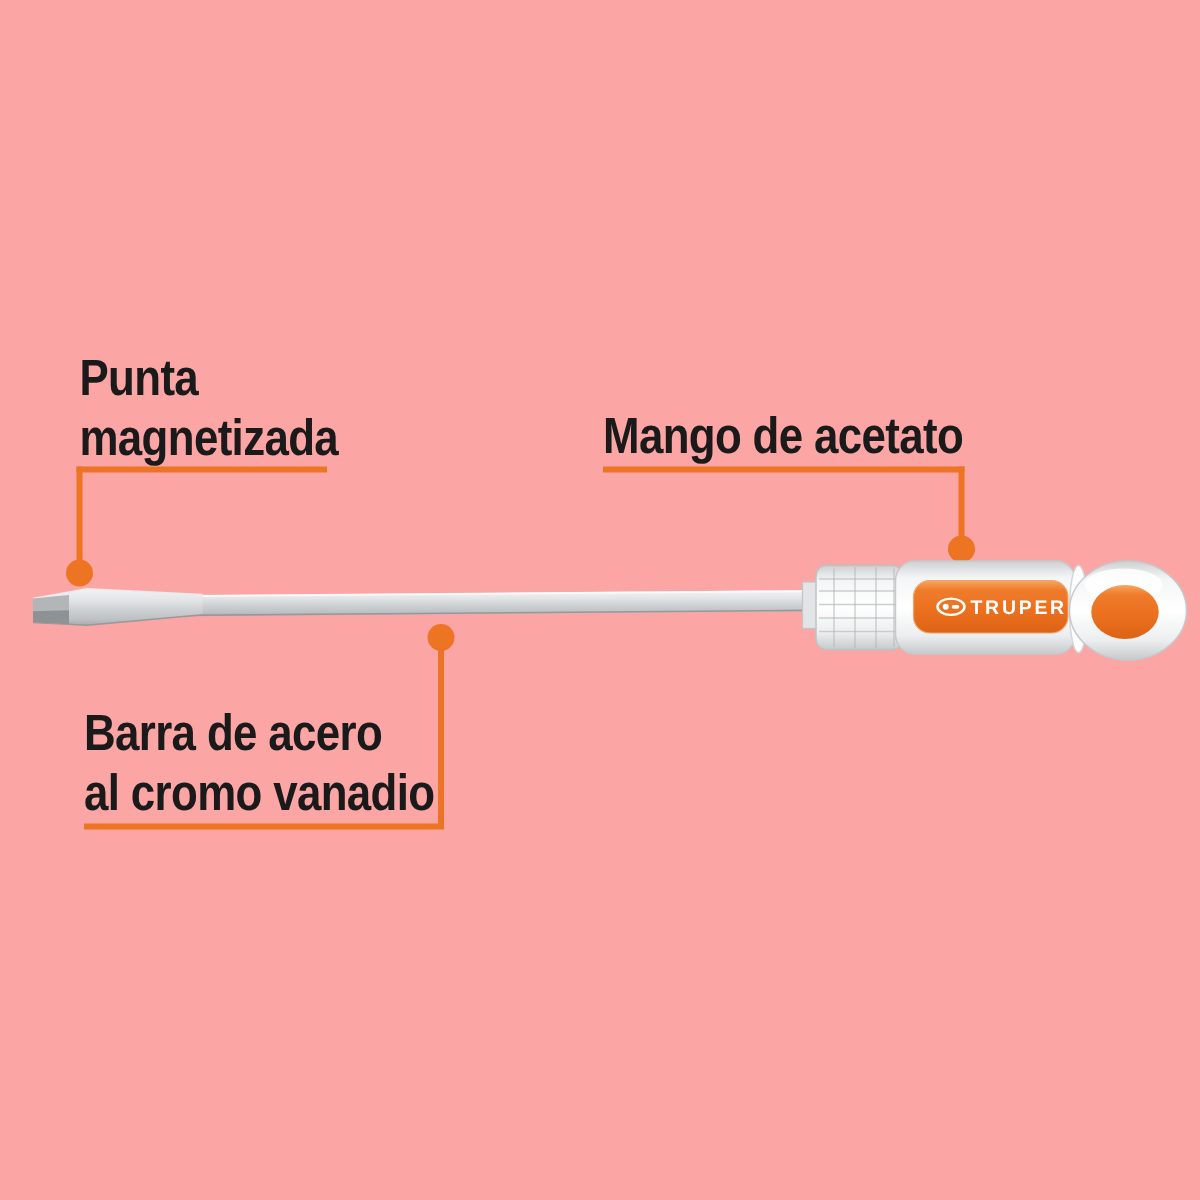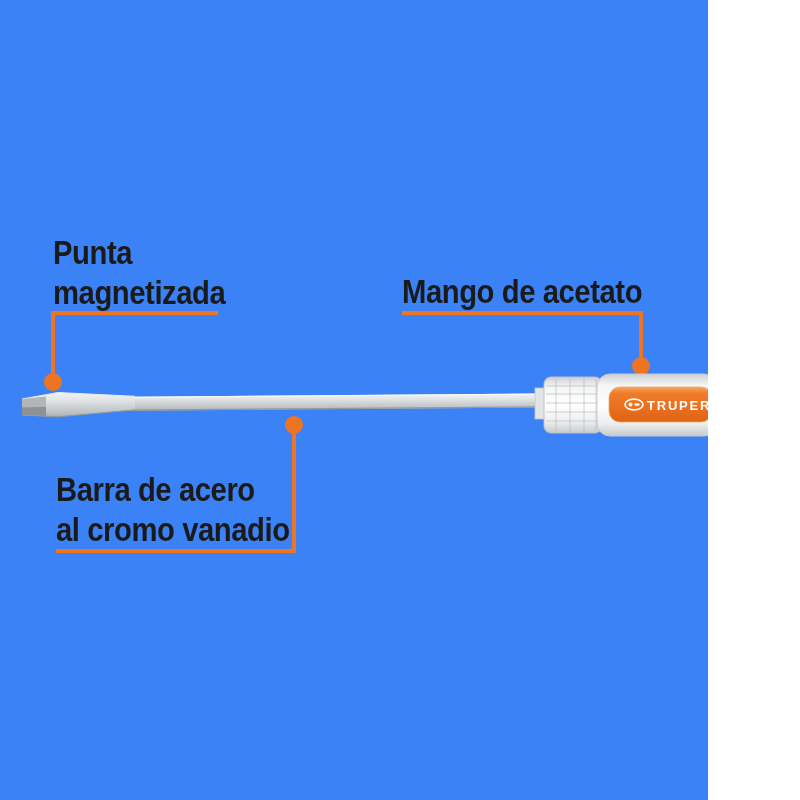--- a/index.html
+++ b/index.html
@@ -1,20 +1,20 @@
 <!DOCTYPE html>
 <html><head>
 <meta charset="utf-8">
 <style>
   html, body { margin: 0; padding: 0; background: #ffffff; }
   .canvas {
     position: relative;
-    width: 708px;
+    width: 800px;
     height: 800px;
-    background: #3b82f6;
+    background: #fca5a5;
     overflow: hidden;
     font-family: "Liberation Sans", sans-serif;
   }
   .part-label {
     position: absolute;
     font-weight: 700;
     font-size: 34px;
     line-height: 40px;
     color: #1a1a1a;
     letter-spacing: -0.5px;

